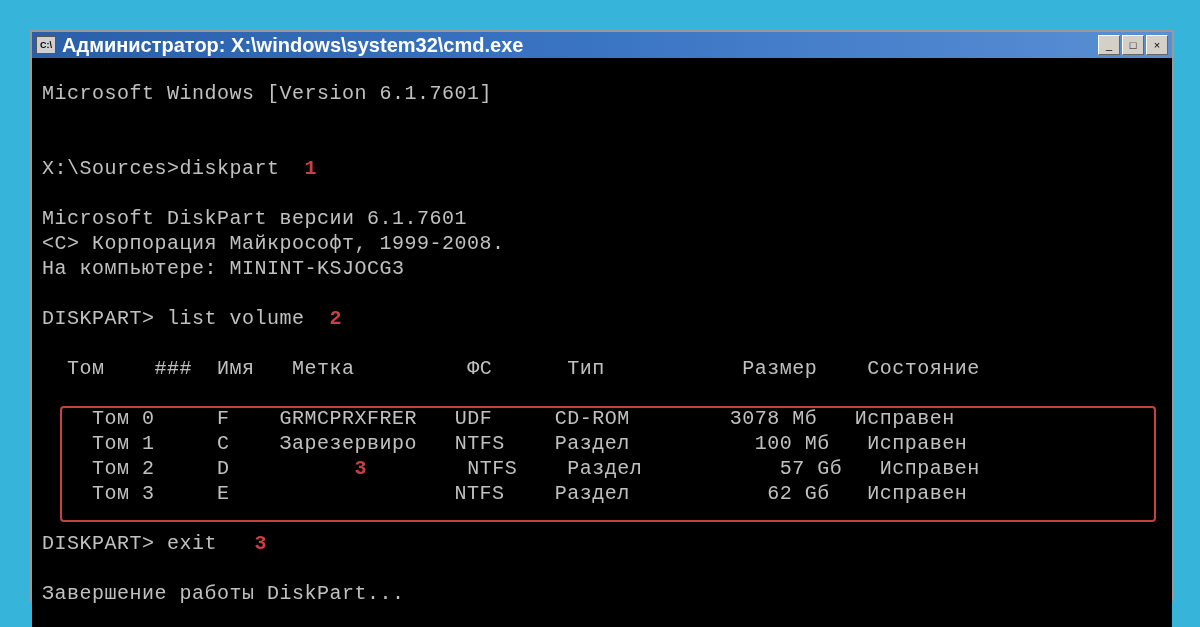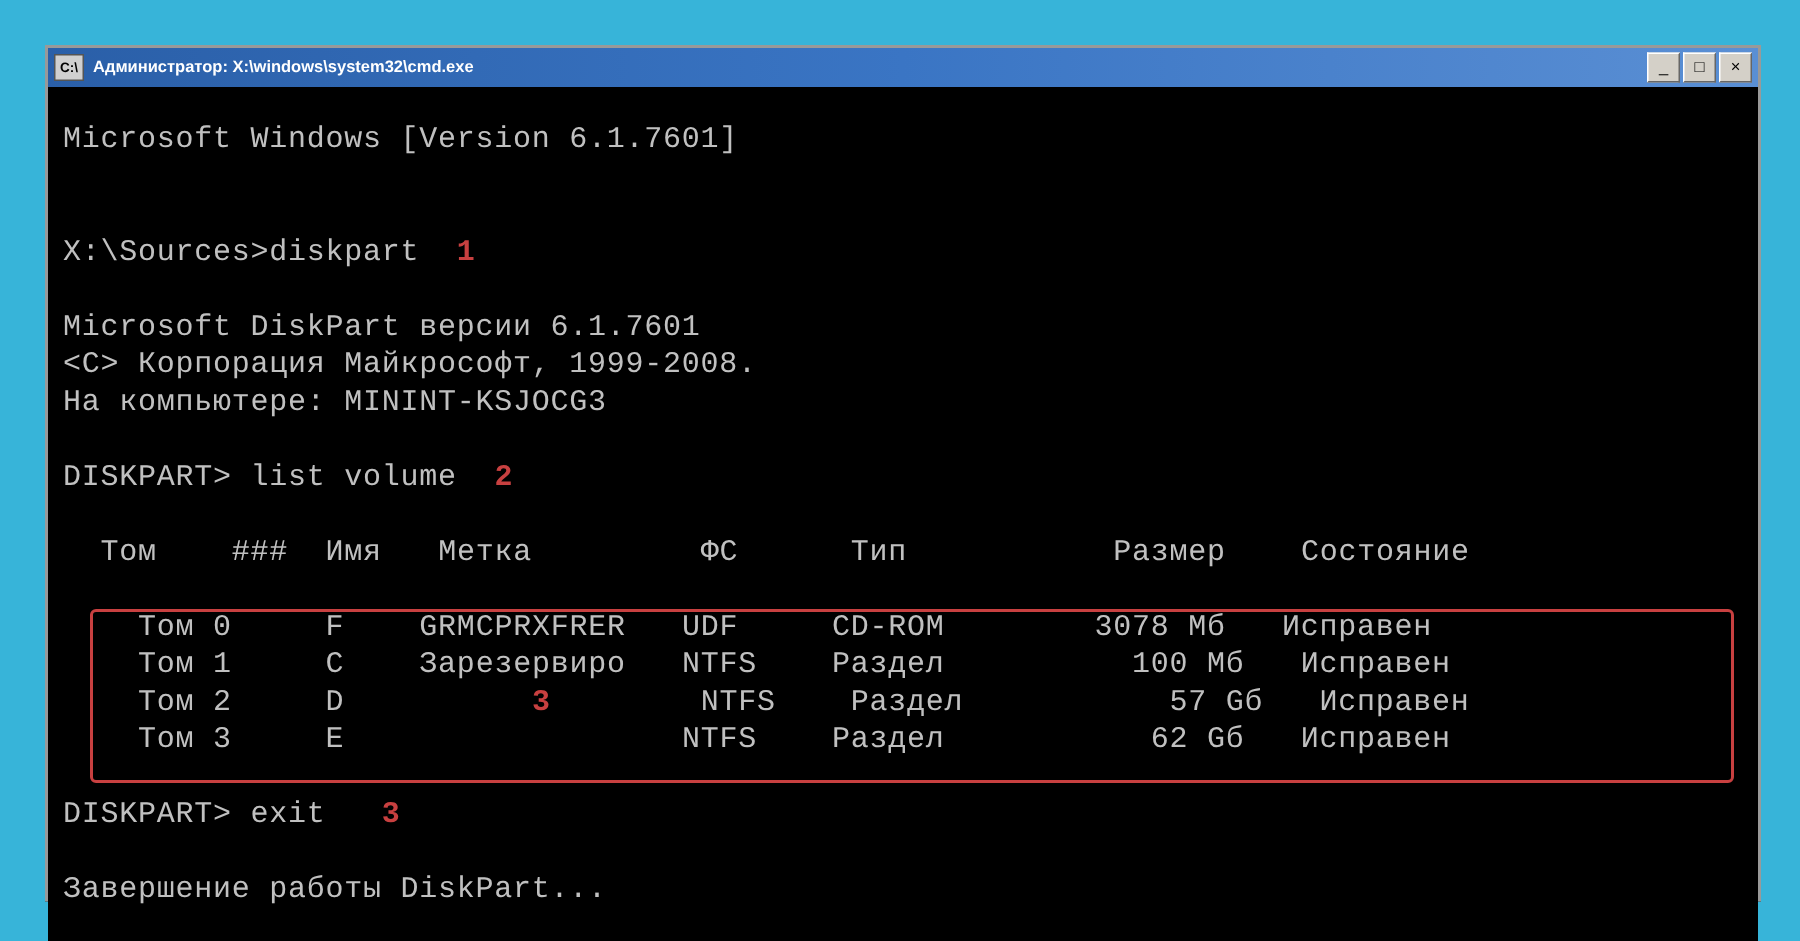--- a/index.html
+++ b/index.html
@@ -38,21 +38,21 @@
     font-weight: bold;
     color: #000;
     display: flex;
     align-items: center;
     justify-content: center;
     font-family: Arial, sans-serif;
   }
   .titlebar-text {
     color: #fff;
     font-family: Tahoma, Arial, sans-serif;
-    font-size: 11px;
+    font-size: 20px;
     font-weight: bold;
     flex: 1;
     white-space: nowrap;
     overflow: hidden;
   }
   .titlebar-buttons {
     display: flex;
     gap: 2px;
   }
   .titlebar-btn {

